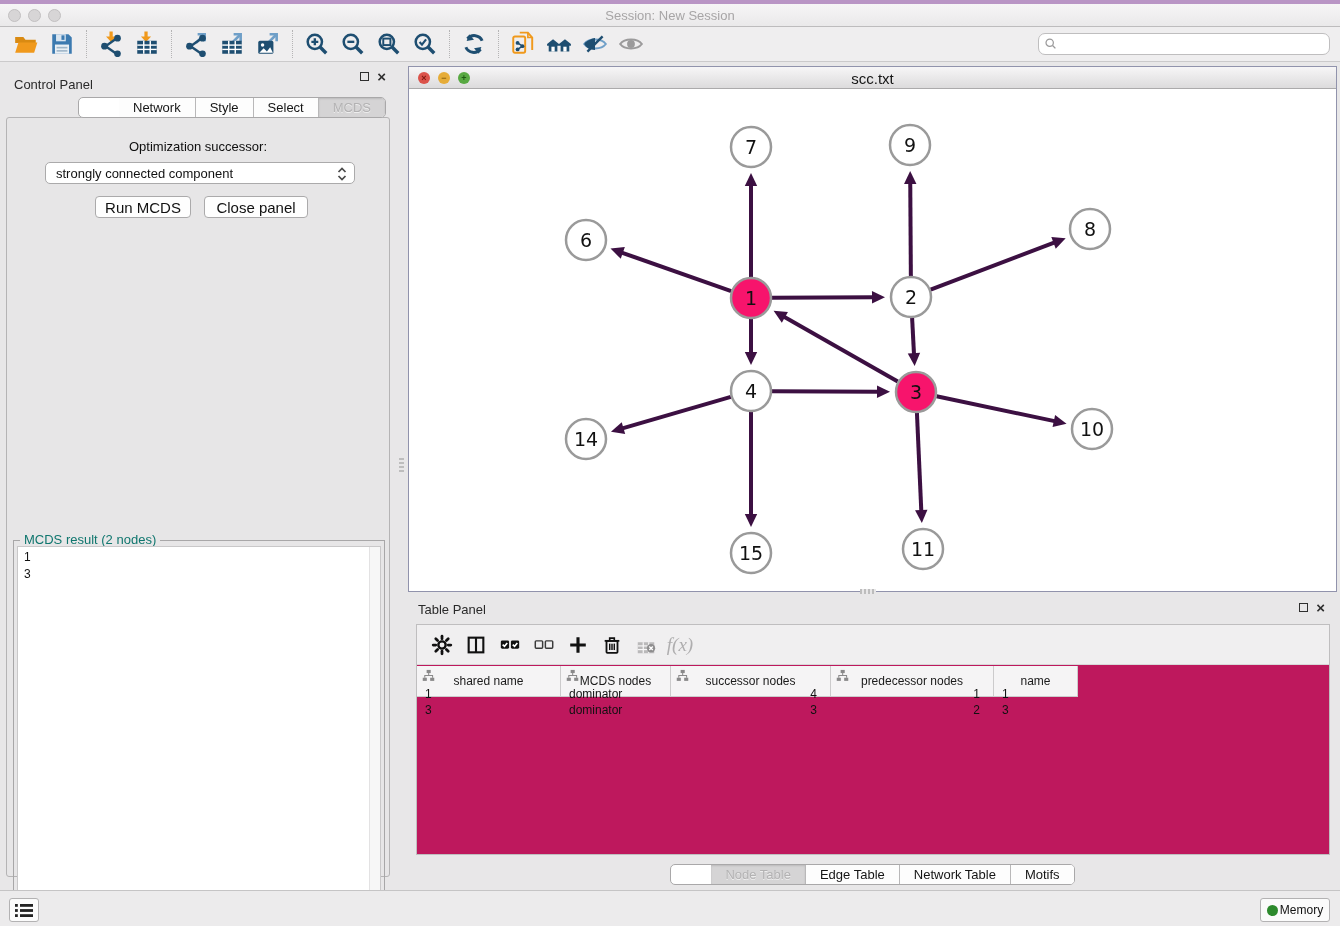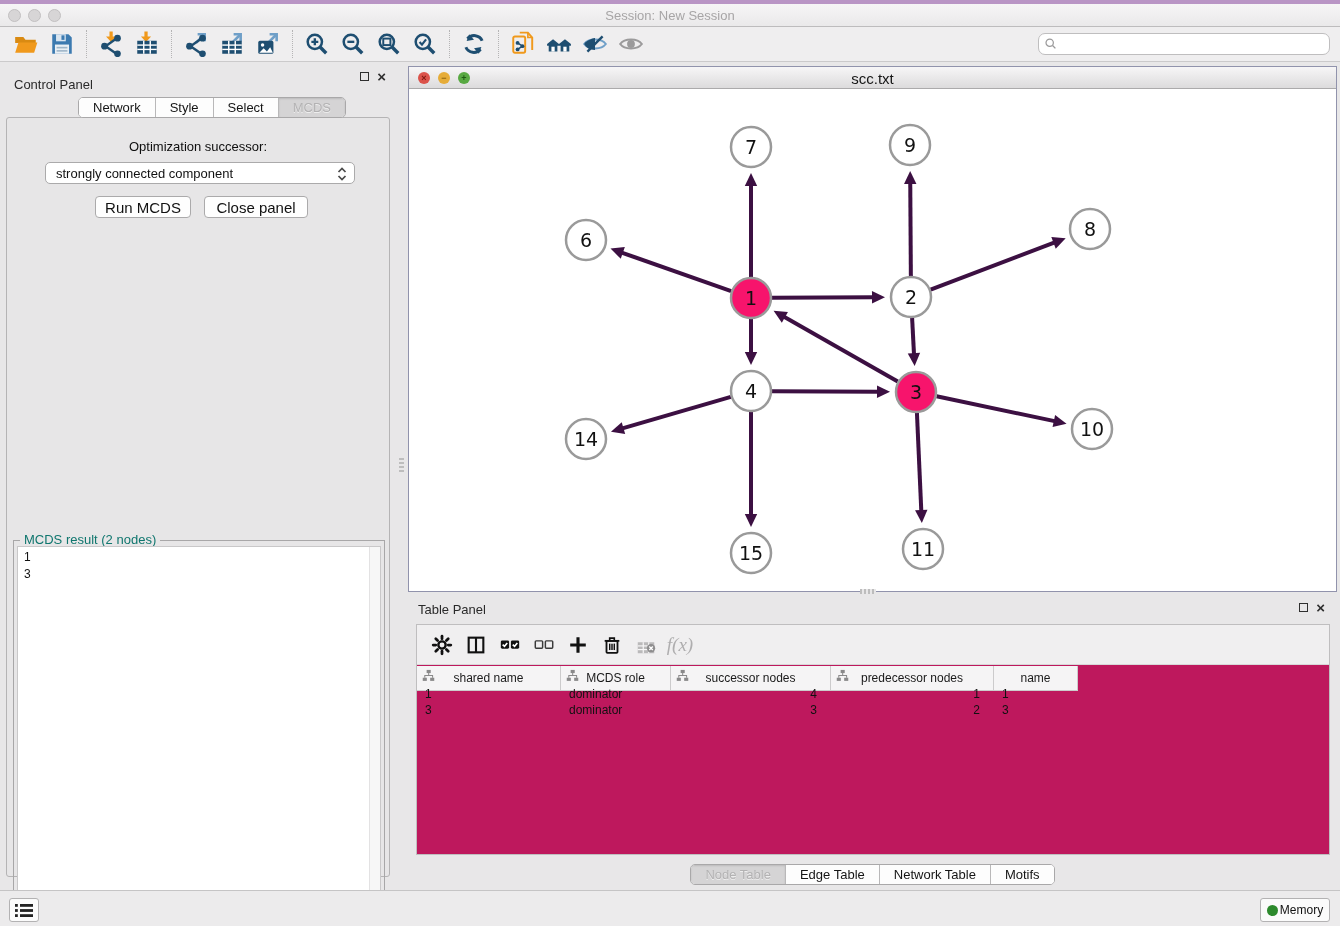--- a/index.html
+++ b/index.html
@@ -27,21 +27,21 @@
   .search-field svg { width:14px; height:14px; }
   .search-field input { border:none; outline:none; flex:1; height:18px; font-size:12px; background:transparent; }
 
   
   .panel-header-title { font-size:13px; color:#2A2A2A; }
   .panel-ctrl { display:flex; gap:8px; align-items:center; }
   .float-box { width:9px; height:9px; border:1.6px solid #2F2F2F; display:inline-block; }
   .close-x { font-size:15px; font-weight:bold; color:#2F2F2F; line-height:9px; }
 
   
-  .seg-tabs { display:flex; border:1px solid #A9A8A9; border-radius:5px; overflow:hidden; background:#fff; height:21px; }
+  .seg-tabs { display:flex; border:1px solid #A9A8A9; border-radius:5px; overflow:hidden; background:#fff; height:21px;padding-left:40px; }
   .seg-tab { font-size:13px; color:#151515; background:#FDFDFD; display:flex; align-items:center; justify-content:center;
     border-right:1px solid #B9B8B9; padding:0 14px; cursor:default; white-space:nowrap; }
   .seg-tab:last-child { border-right:none; }
   .seg-tab.selected { background:#D5D4D5; color:#B3B2B3; text-shadow:0 1px 0 #EEE; box-shadow:inset 0 1px 2px rgba(0,0,0,0.12); }
 
   
   .control-panel { position:absolute; left:0; top:66px; width:396px; height:816px; }
   .cp-header { position:absolute; left:0; top:0; width:100%; height:26px; display:flex; align-items:flex-end; }
   .cp-header .panel-header-title { margin-left:14px; }
   .cp-header .panel-ctrl { position:absolute; right:10px; top:6px; }
@@ -84,21 +84,21 @@
   .table-panel { position:absolute; left:408px; top:598px; width:929px; height:290px; }
   .tp-header { position:absolute; left:0; top:0; width:100%; height:24px; }
   .tp-header .panel-header-title { position:absolute; left:10px; top:4px; }
   .tp-header .panel-ctrl { position:absolute; right:12px; top:5px; }
   .tp-box { position:absolute; left:8px; top:26px; width:914px; height:231px; border:1px solid #BFBEBF; background:#be185d; }
   .tp-toolbar { position:absolute; left:0; top:0; width:100%; height:40px; background:#F0EFF0;
     border-bottom:1px solid #D8D7D8; display:flex; align-items:center; padding-left:8px; }
   .tp-tool { width:34px; height:32px; display:flex; align-items:center; justify-content:center; cursor:default; }
   .tp-tool svg { width:22px; height:22px; }
   .fx-glyph { font-family:"Liberation Serif", serif; font-style:italic; font-size:19px; color:#AFAEAF; }
-  .tp-grid-header { position:absolute; left:0; top:41px; height:25px; display:flex; }
+  .tp-grid-header { position:absolute; left:0; top:41px; height:31px; display:flex; }
   .tp-col-head { position:relative; background:#F5F4F5; border-right:1px solid #CCCBCC; border-bottom:1px solid #CCCBCC;
     display:flex; align-items:center; justify-content:center; font-size:12px; color:#1A1A1A; }
   .tp-col-head .tree-ic { position:absolute; left:5px; top:3px; }
   .tp-row { position:absolute; left:0; height:16px; display:flex; font-size:12px; color:#111; }
   .tp-cell { overflow:hidden; white-space:nowrap; }
   .tp-tabs-strip { position:absolute; left:0; top:258px; width:100%; height:32px; display:flex; justify-content:center; }
   .tp-tabs-strip .seg-tabs { margin-top:8px; }
 
   
   .status-bar { position:absolute; left:0; top:890px; width:1340px; height:36px; background:#ECEBEC; border-top:1px solid #C5C4C5; }
@@ -490,21 +490,21 @@
             </svg>
             <span>shared name</span>
           </div>
           <div class="tp-col-head" style="width: 110px;">
             <svg class="tree-ic" width="13" height="13" viewBox="0 0 14 14">
               <rect x="5" y="1" width="4.4" height="3.4" fill="#8A898A"></rect>
               <rect x="0.8" y="9.4" width="4.4" height="3.4" fill="#8A898A"></rect>
               <rect x="8.8" y="9.4" width="4.4" height="3.4" fill="#8A898A"></rect>
               <path d="M7.2 4.4 V7 M3 9.4 V7 h8.4 v2.4" fill="none" stroke="#8A898A" stroke-width="1.1"></path>
             </svg>
-            <span>MCDS role</span>
+            <span>MCDS nodes</span>
           </div>
           <div class="tp-col-head" style="width: 160px;">
             <svg class="tree-ic" width="13" height="13" viewBox="0 0 14 14">
               <rect x="5" y="1" width="4.4" height="3.4" fill="#8A898A"></rect>
               <rect x="0.8" y="9.4" width="4.4" height="3.4" fill="#8A898A"></rect>
               <rect x="8.8" y="9.4" width="4.4" height="3.4" fill="#8A898A"></rect>
               <path d="M7.2 4.4 V7 M3 9.4 V7 h8.4 v2.4" fill="none" stroke="#8A898A" stroke-width="1.1"></path>
             </svg>
             <span>successor nodes</span>
           </div>

